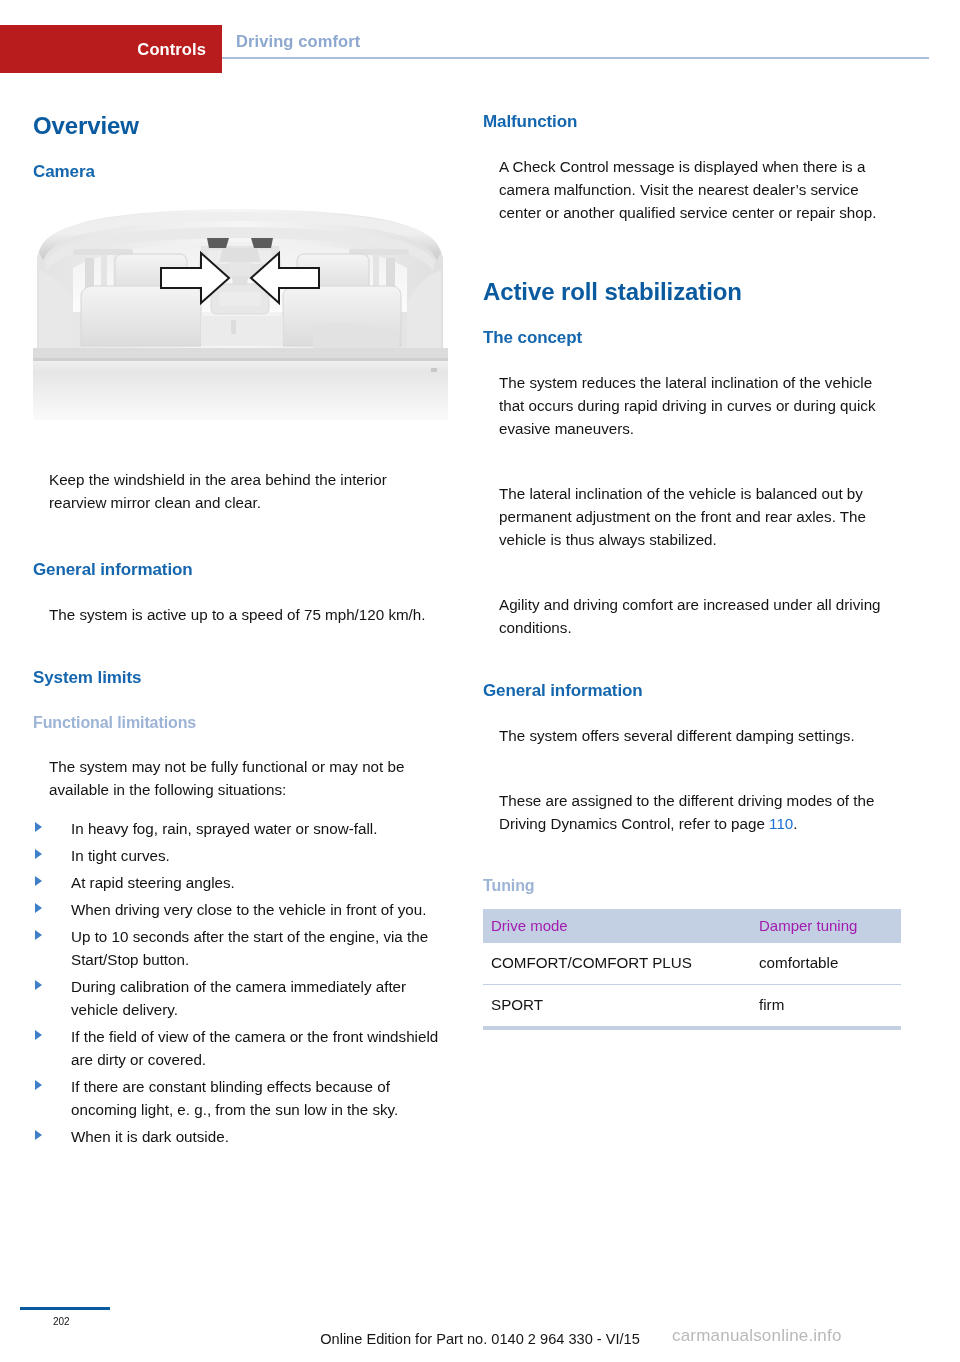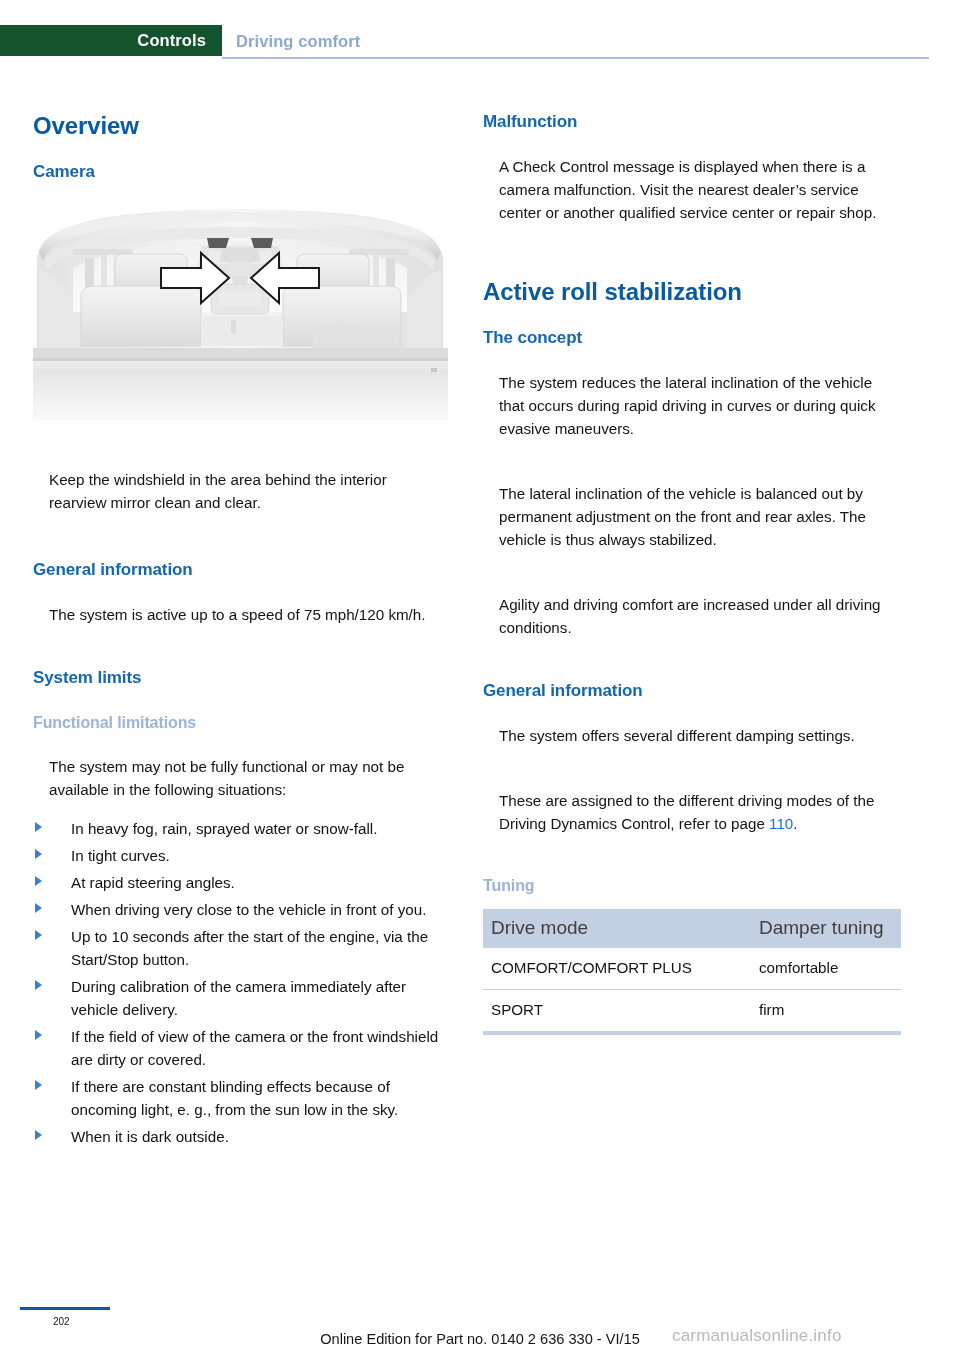--- a/index.html
+++ b/index.html
@@ -11,22 +11,22 @@
     color:#121212;
     position:relative;
     overflow:hidden;
   }
 
   
   .page-header{
     position:absolute; left:0; top:25px; width:960px; height:32px;
   }
   .header-tab-active{
-    position:absolute; left:0; top:0; width:222px; height:31px;
-    background:#14532d;
+    position:absolute; left:0; top:0; width:222px; height:48px;
+    background:#b91c1c;
     display:flex; align-items:center; justify-content:flex-end;
     padding-right:16px;
   }
   .header-tab-active span{
     color:#ffffff; font-size:16.5px; font-weight:bold; letter-spacing:0.1px;
   }
   .header-tab-inactive{
     position:absolute; left:236px; top:0; height:32px;
     display:flex; align-items:center;
   }
@@ -103,21 +103,21 @@
   }
   .fig-svg{ display:block; }
 
   
   table.spec{
     width:418px; border-collapse:collapse; margin:0;
   }
   table.spec th{
     background:#c3cfe2;
     text-align:left; font-weight:normal;
-    font-size:19px; color:#404040;
+    font-size:15px; color:#a21caf;
     padding:8px 6px 9px 8px;
     vertical-align:top;
   }
   table.spec td{
     font-size:15.2px; color:#141414;
     padding:9px 6px 10px 8px;
     vertical-align:top;
     line-height:22px;
     border-bottom:1.5px solid #c3cfe2;
     background:#ffffff;
@@ -334,14 +334,14 @@
           <td>SPORT</td>
           <td>firm</td>
         </tr>
       </tbody>
     </table>
   </div>
 </div>
 
 <div class="footer-rule"></div>
 <div class="page-number">202</div>
-<div class="footer-center">Online Edition for Part no. 0140 2 636 330 - VI/15</div>
+<div class="footer-center">Online Edition for Part no. 0140 2 964 330 - VI/15</div>
 <div class="watermark">carmanualsonline.info</div>
 
 </body></html>

